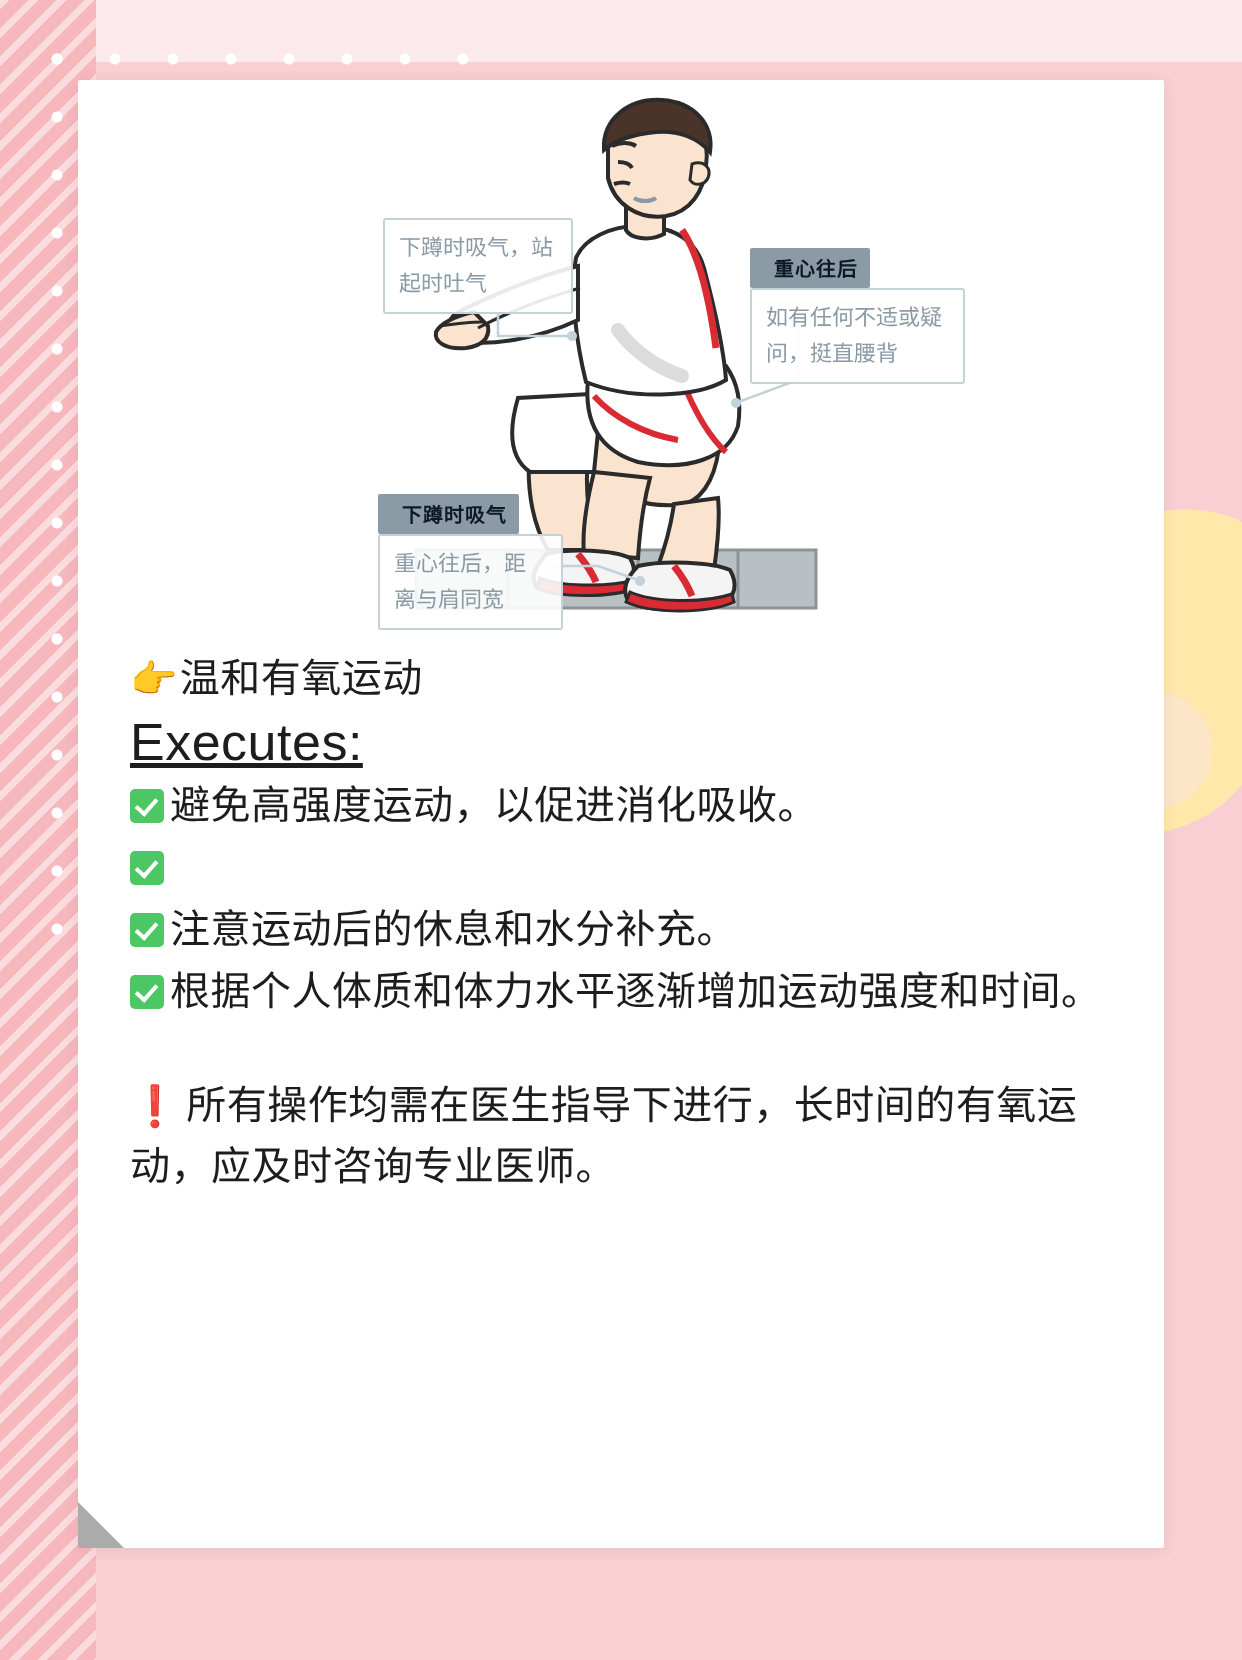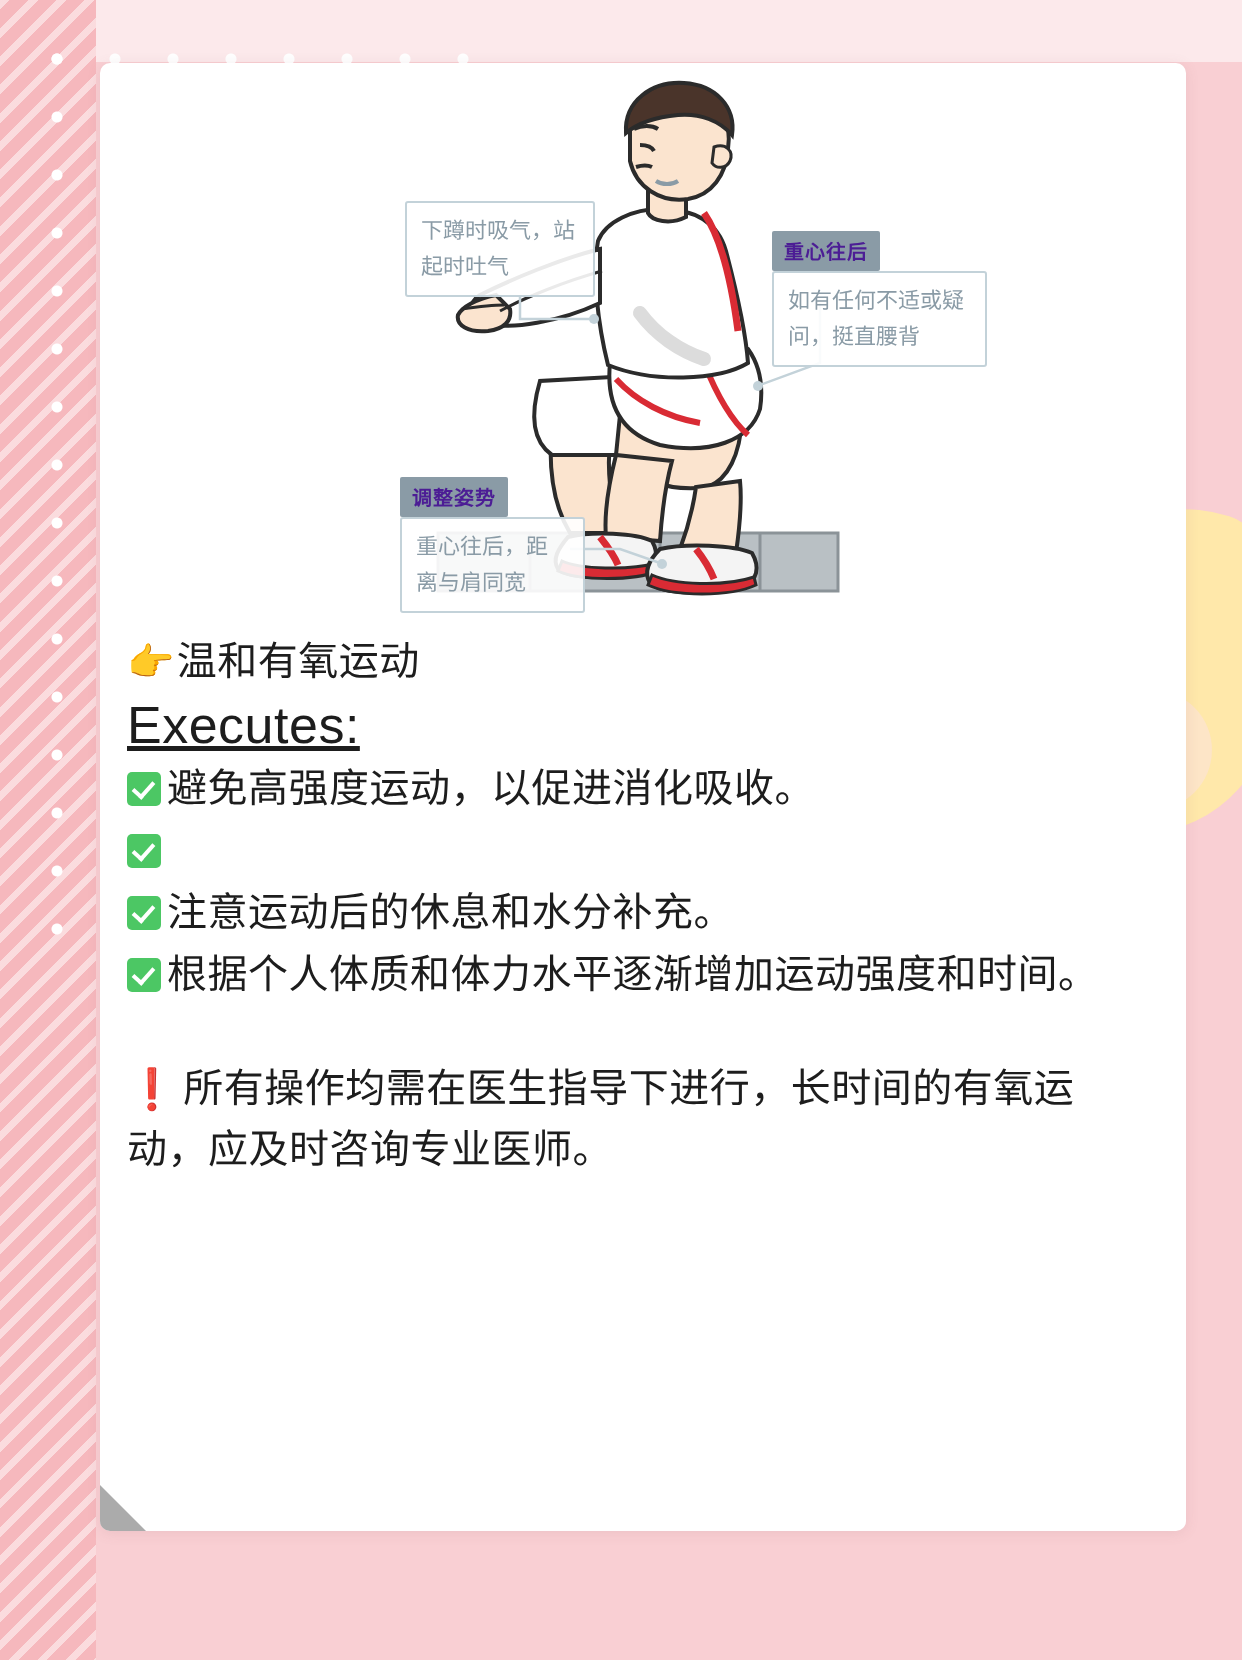--- a/index.html
+++ b/index.html
@@ -69,28 +69,27 @@
     width: 120px; height: 120px;
     background: #fbe2e4;
     border-radius: 50%;
     opacity: 0.5;
   }
 
   
   .card {
     position: absolute;
     left: 78px;
-    top: 63px;
+    top: 80px;
     width: 1086px;
     height: 1468px;
     background: #ffffff;
-    border-radius: 10px;
+    border-radius: 2px;
     box-shadow: 0 2px 14px rgba(140, 90, 95, 0.12);
     overflow: hidden;
-    margin-left: 22px;
   }
   .card-fold {
     position: absolute;
     left: 0;
     bottom: 0;
     width: 0; height: 0;
     border-left: 46px solid #9c9c9c;
     border-top: 46px solid transparent;
     opacity: 0.85;
   }
@@ -101,24 +100,24 @@
     width: 1086px;
     height: 560px;
   }
   .callout {
     position: absolute;
     box-sizing: border-box;
   }
   .callout .cal-title {
     display: inline-block;
     background: #8a9ba6;
-    color: #4c1d95;
+    color: #0f172a;
     font-size: 20px;
     letter-spacing: 1px;
-    padding: 5px 12px 6px 12px;
+    padding: 5px 12px 6px 24px;
     border-radius: 2px;
     font-weight: 700;
   }
   .callout .cal-body {
     border: 2px solid #c3d2d9;
     border-radius: 3px;
     color: #8a9ba6;
     font-size: 22px;
     line-height: 36px;
     padding: 10px 14px;
@@ -128,21 +127,21 @@
     border: 2px solid #c3d2d9;
   }
 
   
   #callout-breath { left: 305px; top: 138px; width: 190px; }
   #callout-weight { left: 672px; top: 168px; width: 215px; }
   #callout-stance { left: 300px; top: 414px; width: 185px; }
 
   
   .content {
-    padding: 8px 44px 0 27px;
+    padding: 8px 44px 0 52px;
     color: #1d1d1d;
   }
   .line {
     font-size: 40px;
     line-height: 60px;
     letter-spacing: 0.5px;
     margin: 0 0 2px 0;
     display: block;
     word-break: break-word;
   }
@@ -270,21 +269,21 @@
       <div class="callout no-title" id="callout-breath">
         <div class="cal-body">下蹲时吸气，站起时吐气</div>
       </div>
 
       <div class="callout" id="callout-weight">
         <div class="cal-title">重心往后</div>
         <div class="cal-body">如有任何不适或疑问，挺直腰背</div>
       </div>
 
       <div class="callout" id="callout-stance">
-        <div class="cal-title">调整姿势</div>
+        <div class="cal-title">下蹲时吸气</div>
         <div class="cal-body">重心往后，距离与肩同宽</div>
       </div>
     </div>
 
     <div class="content">
 
       <div class="line">
         <span class="emoji point">👉</span><span>温和有氧运动</span>
       </div>
 

